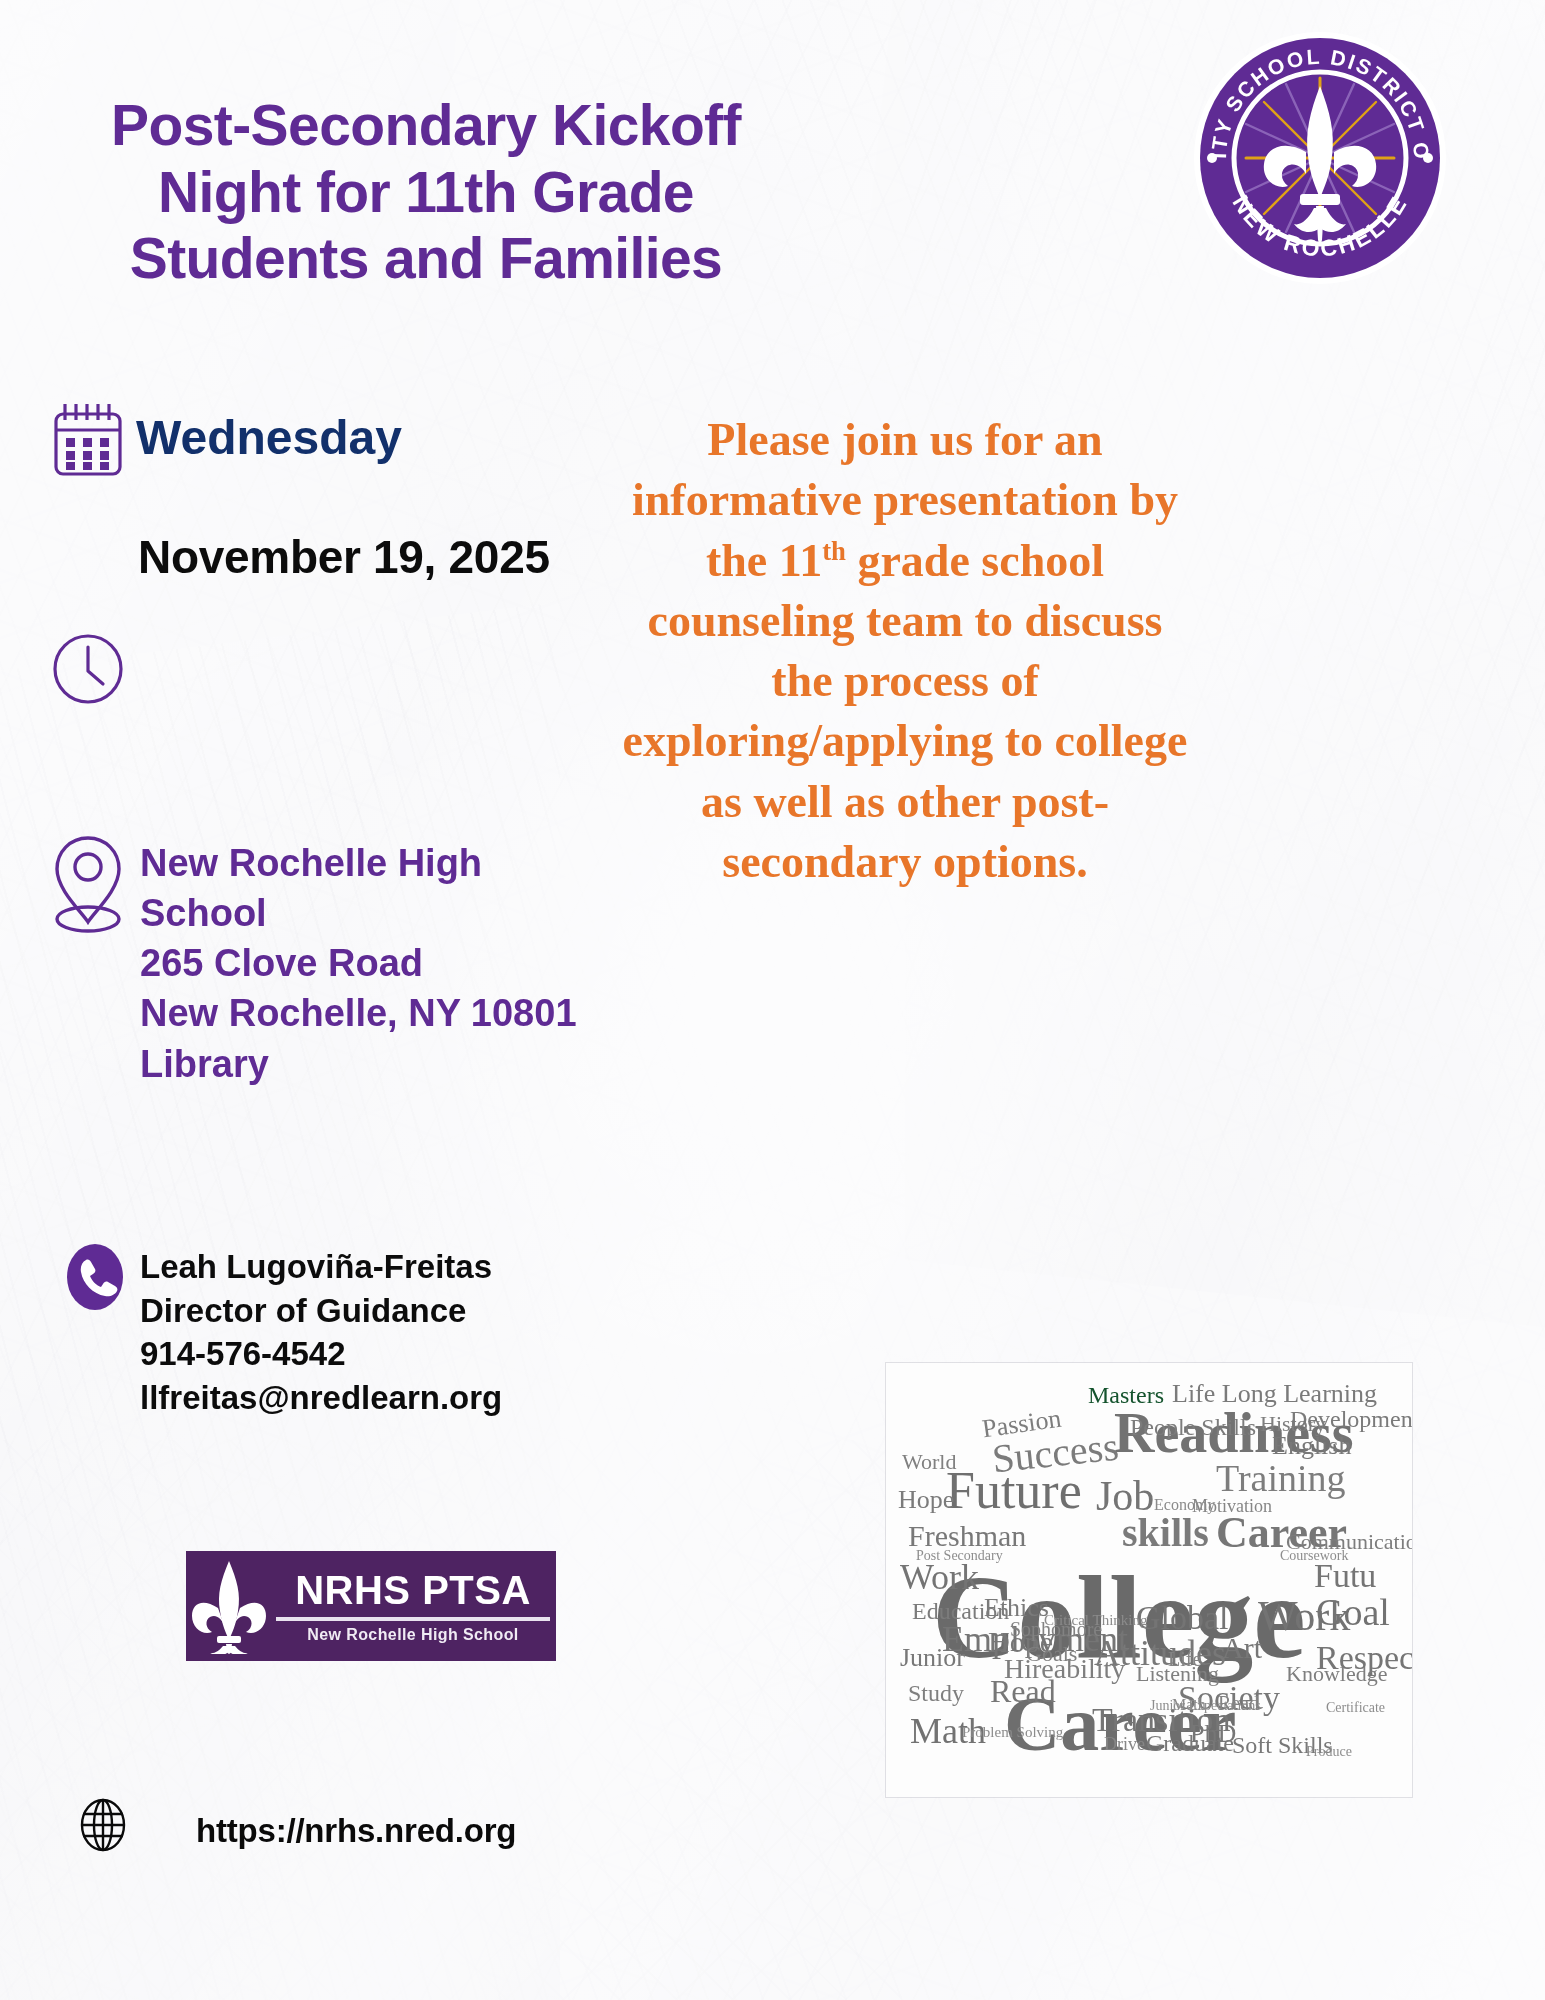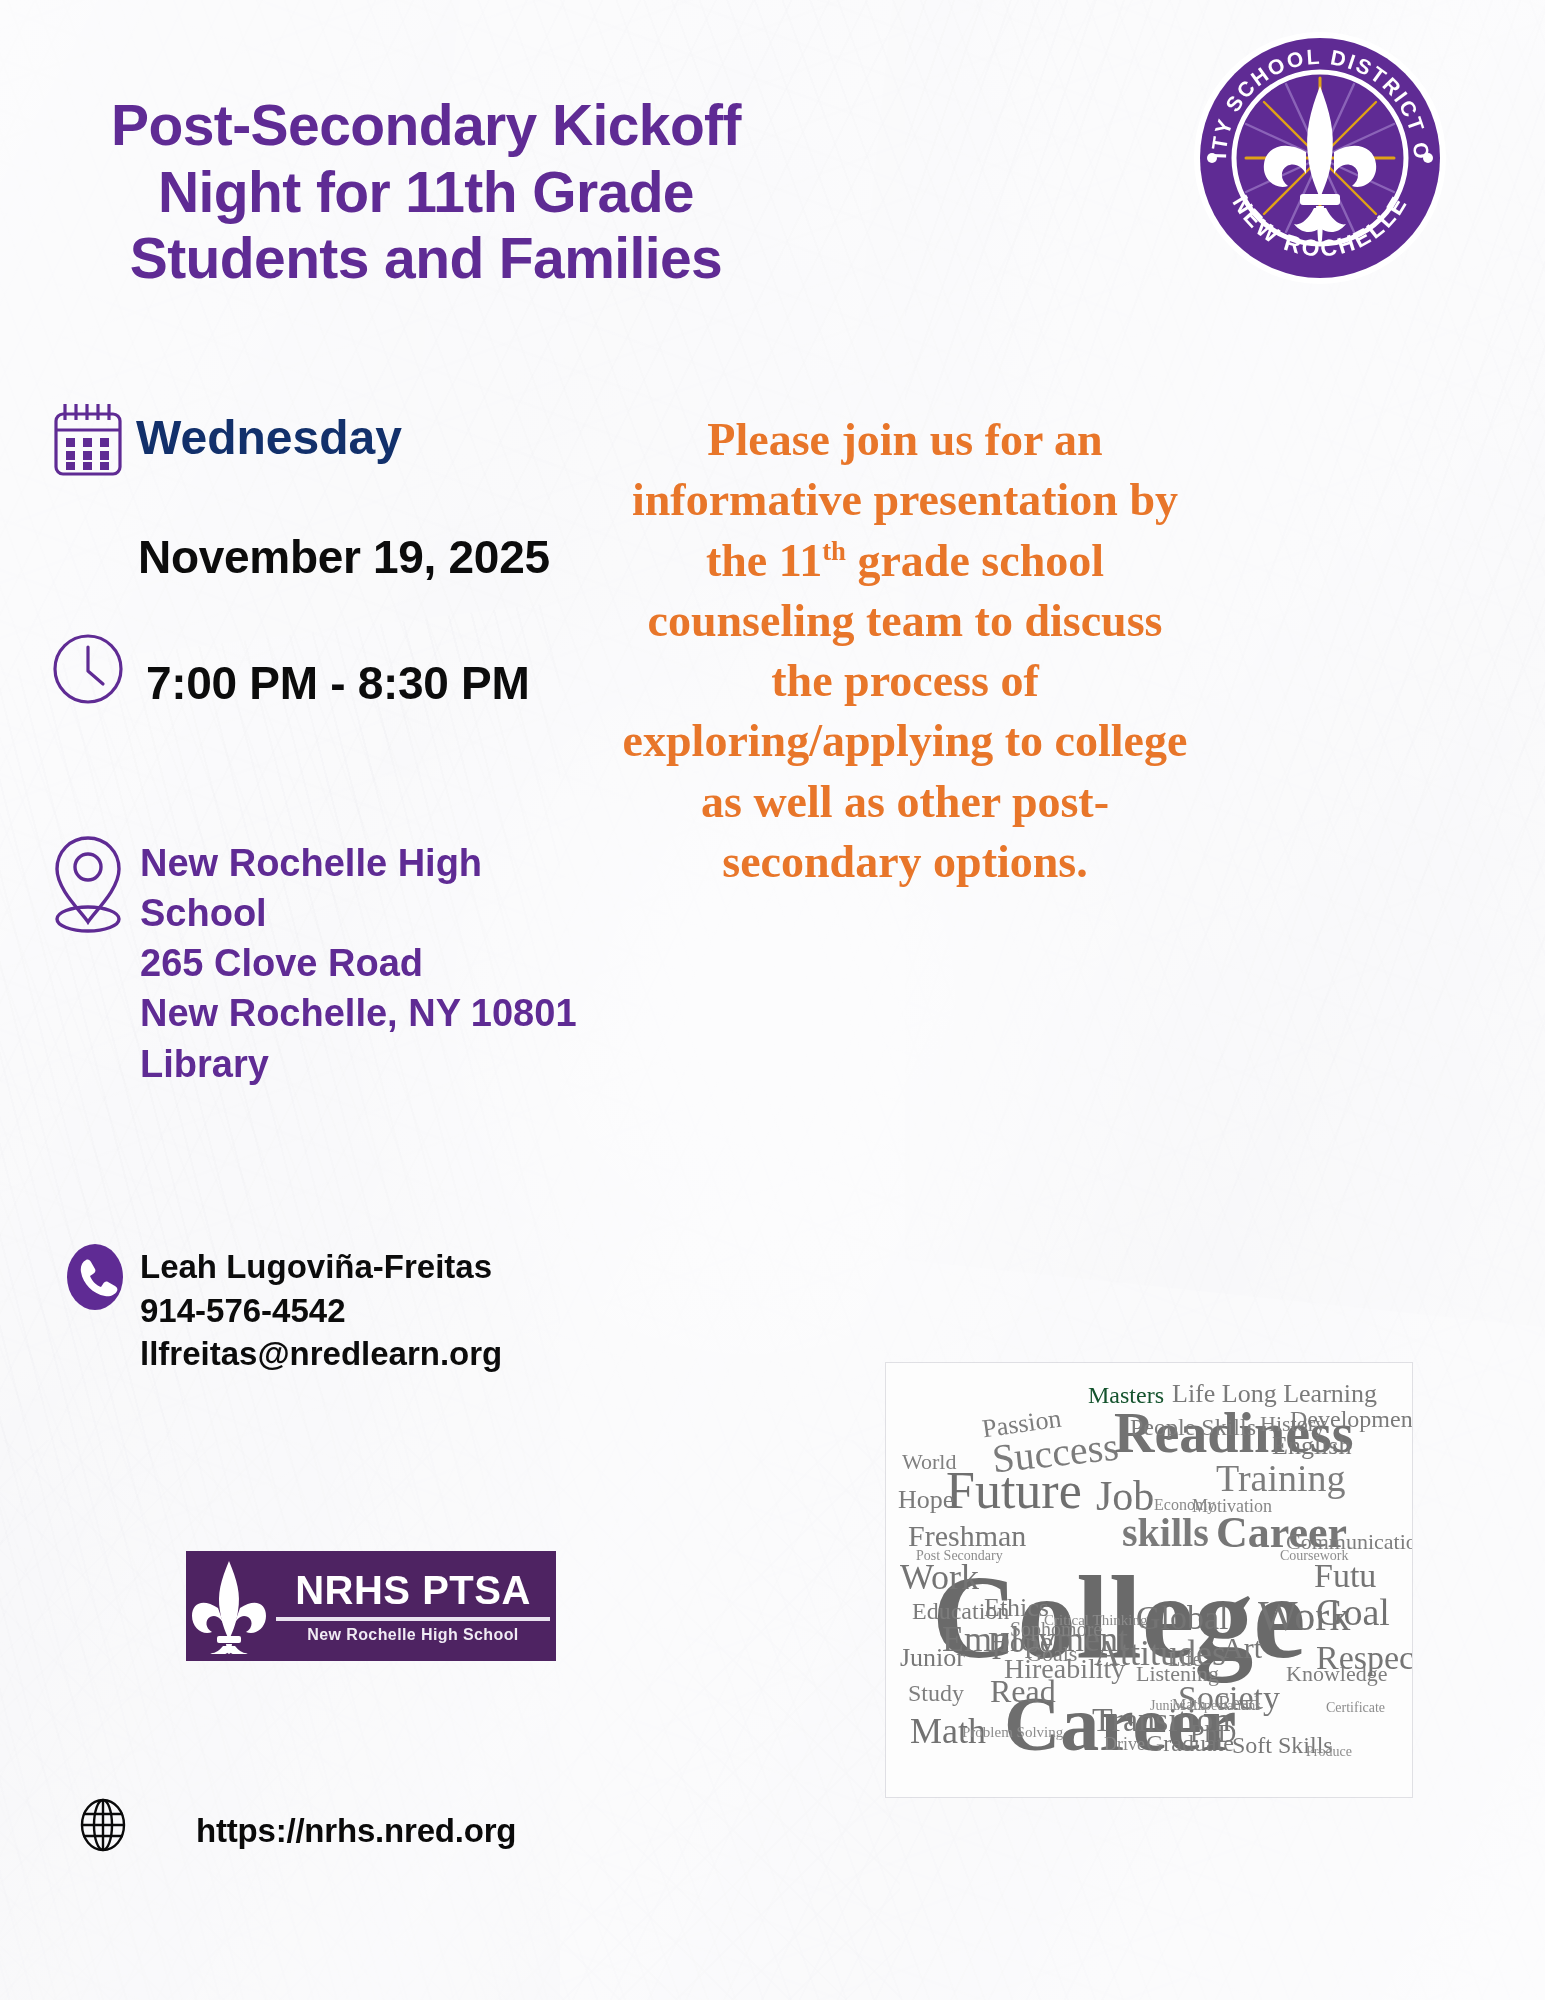--- a/index.html
+++ b/index.html
@@ -245,21 +245,20 @@
     <div class="date-line">November 19, 2025</div>
 
     <div class="row time-row">
       <div class="icon-cell">
         <svg width="78" height="78" viewBox="0 0 78 78" fill="none" stroke="#5f2b94" stroke-width="3.2">
           <circle cx="39" cy="39" r="33"></circle>
           <polyline points="39,17 39,41 54,54" stroke-linecap="round" stroke-linejoin="round"></polyline>
         </svg>
       </div>
     </div>
-    <div class="time-line">7:00 PM - 8:30 PM</div>
 
     <div class="row addr-row">
       <div class="icon-cell">
         <svg width="86" height="110" viewBox="0 0 86 110" fill="none" stroke="#5f2b94" stroke-width="3.4">
           <path d="M43 8 C25 8 12 22 12 39 C12 60 37 82 43 92 C49 82 74 60 74 39 C74 22 61 8 43 8 Z"></path>
           <circle cx="43" cy="37" r="13"></circle>
           <ellipse cx="43" cy="89" rx="31" ry="12"></ellipse>
         </svg>
       </div>
     </div>
@@ -273,20 +272,21 @@
     <div class="row contact-row">
       <div class="icon-cell" style="width:70px;flex:0 0 70px;">
         <svg width="62" height="74" viewBox="0 0 62 74">
           <ellipse cx="31" cy="37" rx="28" ry="33" fill="#5f2b94"></ellipse>
           <path d="M22 20 c-4 2 -6 7 -5 12 c2 12 12 22 24 24 c5 1 10 -1 12 -5 c1 -2 0 -4 -2 -5 l-7 -4 c-2 -1 -4 0 -5 2 l-2 3 c-5 -2 -9 -6 -11 -11 l3 -2 c2 -1 3 -3 2 -5 l-4 -7 c-1 -2 -3 -3 -5 -2 z" fill="#ffffff"></path>
         </svg>
       </div>
     </div>
     <div class="contact">
       <div>Leah Lugoviña-Freitas</div>
+      <div>Director of Guidance</div>
       <div>914-576-4542</div>
       <div>llfreitas@nredlearn.org</div>
     </div>
 
     <div class="ptsa">
       <div class="fleur">
         <svg viewBox="0 0 74 96" width="74" height="96" fill="#ffffff">
           <path d="M37 3 C29 22 25 36 28 53 C30 67 34 75 37 82 C40 75 44 67 46 53 C49 36 45 22 37 3 Z"></path>
           <path d="M26 50 C11 40 0 45 0 58 C0 70 11 78 20 74 C13 70 13 62 18 59 C24 56 29 60 32 67 Z"></path>
           <path d="M48 50 C63 40 74 45 74 58 C74 70 63 78 54 74 C61 70 61 62 56 59 C50 56 45 60 42 67 Z"></path>

